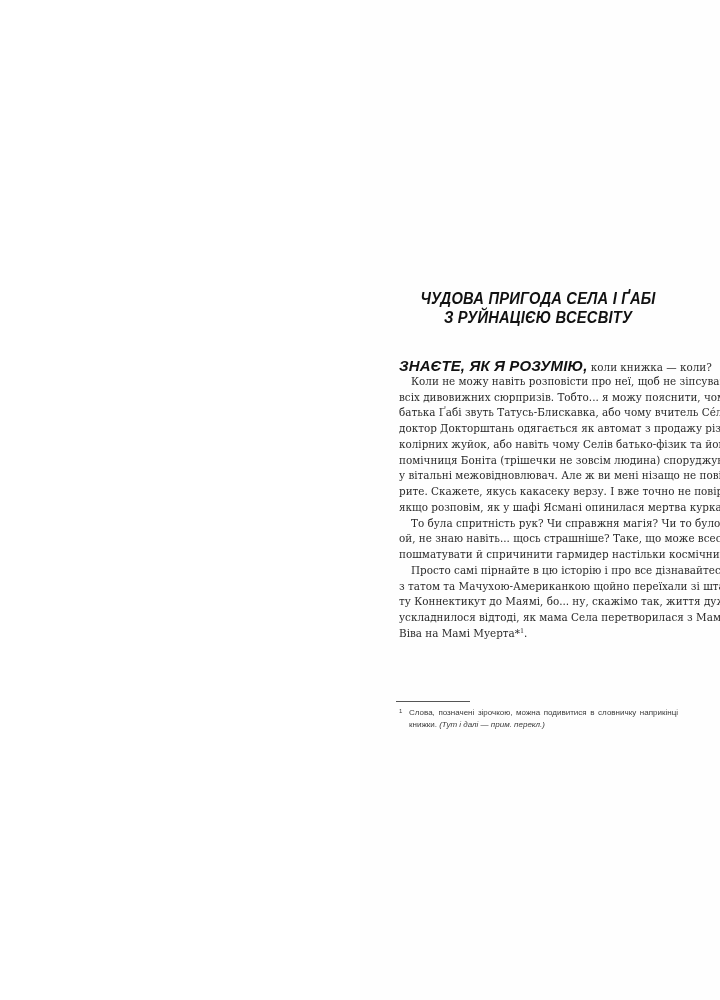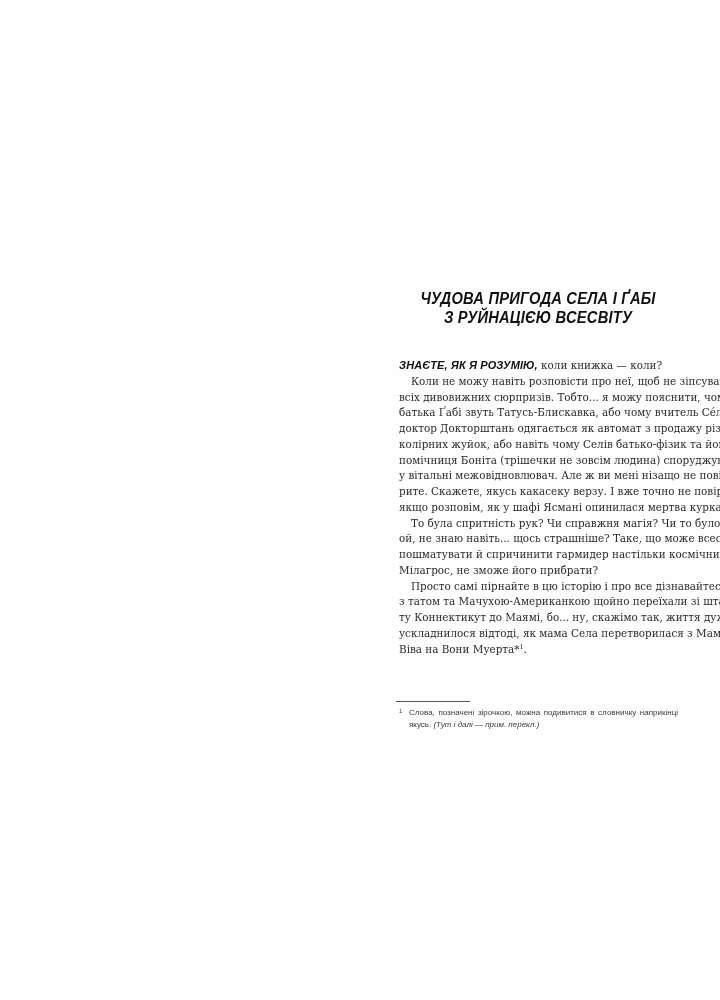--- a/index.html
+++ b/index.html
@@ -59,21 +59,21 @@
     text-align-last: justify;
     height: 15.75px;
     overflow: visible;
   }
   .line.last { text-align-last: left; }
   .line.indent { padding-left: 12px; }
   .lead {
     font-family: "Liberation Sans", sans-serif;
     font-weight: bold;
     font-style: italic;
-    font-size: 11px;
+    font-size: 15px;
     color: #111;
     letter-spacing: 0.1px;
   }
   .rule {
     position: absolute;
     left: 396px;
     top: 701px;
     width: 74px;
     height: 1px;
     background: #555;
@@ -122,27 +122,26 @@
   <div class="line">батька Ґабі звуть Татусь-Блискавка, або чому вчитель Сéла</div>
   <div class="line">доктор Докторштань одягається як автомат з продажу різно-</div>
   <div class="line">колірних жуйок, або навіть чому Селів батько-фізик та його</div>
   <div class="line">помічниця Боніта (трішечки не зовсім людина) споруджують</div>
   <div class="line">у вітальні межовідновлювач. Але ж ви мені нізащо не пові-</div>
   <div class="line">рите. Скажете, якусь какасеку верзу. І вже точно не повірите,</div>
   <div class="line last">якщо розповім, як у шафі Ясмані опинилася мертва курка.</div>
   <div class="line indent">То була спритність рук? Чи справжня магія? Чи то було...</div>
   <div class="line">ой, не знаю навіть... щось страшніше? Таке, що може всесвіт</div>
   <div class="line">пошматувати й спричинити гармидер настільки космічних</div>
-  <div class="line last">Мілагрос, не зможе його прибрати?</div>
   <div class="line indent last">Просто самі пірнайте в цю історію і про все дізнавайтеся.</div>
   <div class="line">з татом та Мачухою-Американкою щойно переїхали зі шта-</div>
   <div class="line">ту Коннектикут до Маямі, бо... ну, скажімо так, життя дуже</div>
   <div class="line">ускладнилося відтоді, як мама Села перетворилася з Мамі</div>
-  <div class="line last"><span>Віва на Вони Муерта*</span><sup>1</sup><span>.</span></div>
+  <div class="line last"><span>Віва на Мамі Муерта*</span><sup>1</sup><span>.</span></div>
 </div>
 
 <div class="rule"></div>
 
 <div class="footnote">
   <span class="fn-mark">1</span>
   <div class="fn-line">Слова, позначені зірочкою, можна подивитися в словничку наприкінці</div>
-  <div class="fn-line last"><span>якусь. </span><span class="it">(Тут і далі — прим. перекл.)</span></div>
+  <div class="fn-line last"><span>книжки. </span><span class="it">(Тут і далі — прим. перекл.)</span></div>
 </div>
 
 </body></html>

